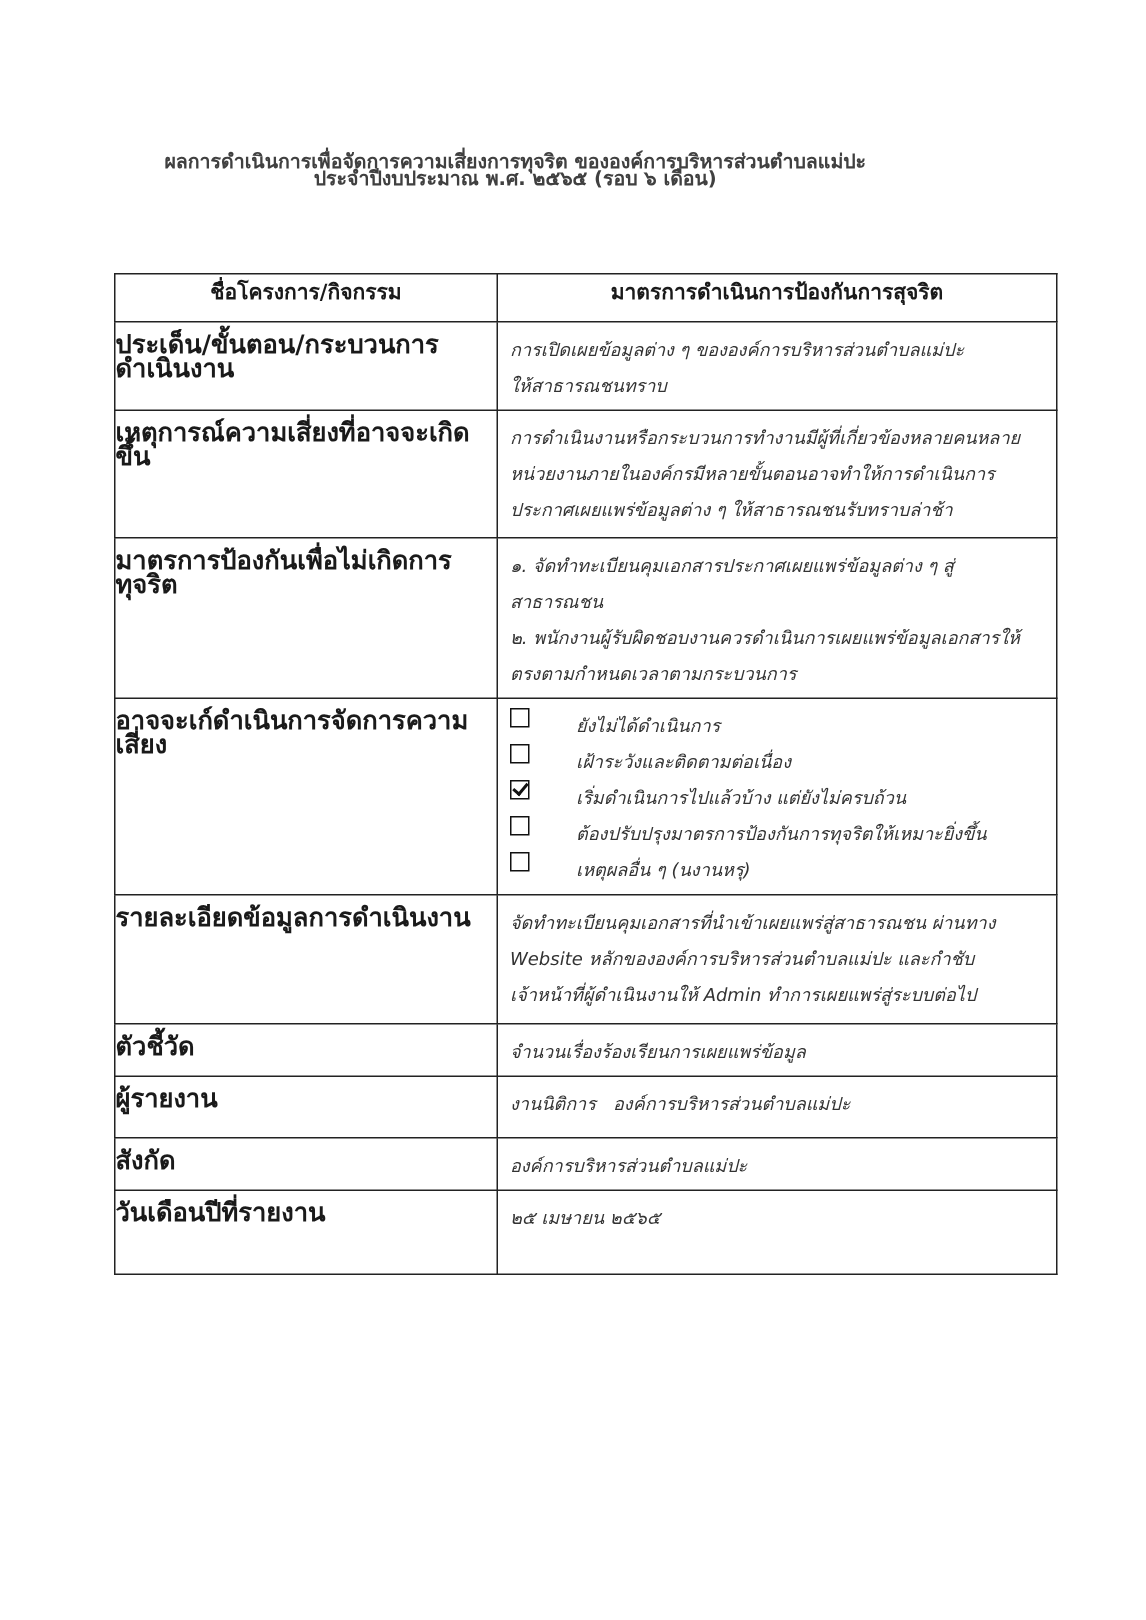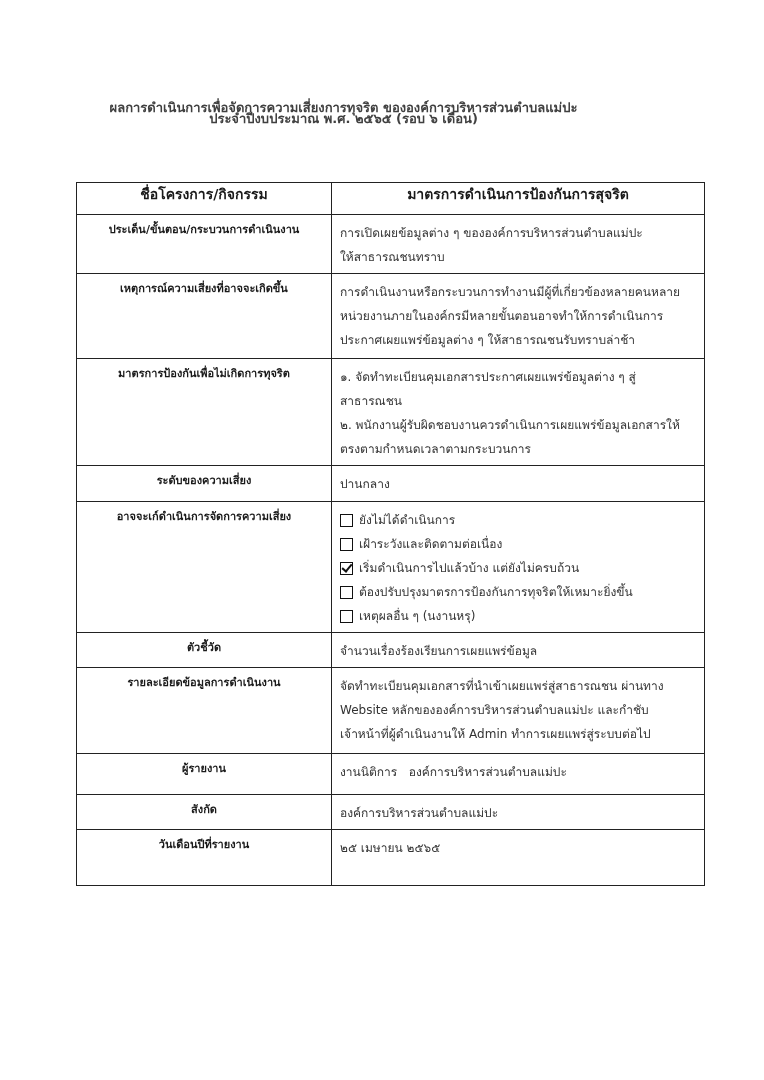--- a/index.html
+++ b/index.html
@@ -45,38 +45,39 @@
     col.c2 { width: 373px; }
 
     .hdr th {
       height: 31px;
       font-size: 14px;
       font-weight: bold;
       text-align: center;
       vertical-align: middle;
     }
     .lbl {
-      font-size: 11px;
+      font-size: 17px;
       font-weight: bold;
-      text-align: center;
+      text-align: left;
       padding-top: 7px !important;
       line-height: 16px;
     }
     .val {
       font-size: 12px;
       font-weight: normal;
       padding: 6px 6px 4px 8px !important;
       line-height: 24px;
       color: #333;
+      font-style: italic;
     }
     .val .line { display: block; }
     .chk-line {
       display: flex;
-      align-items: center;
       height: 24px;
+      gap: 25px;
     }
     .chk {
       width: 11px;
       height: 11px;
       border: 1.6px solid #111;
       margin-right: 6px;
       position: relative;
       flex: none;
     }
     .chk.checked::after {
@@ -128,26 +129,20 @@
   <tr style="height:100px">
     <td class="lbl">มาตรการป้องกันเพื่อไม่เกิดการทุจริต</td>
     <td class="val">
       <span class="line">๑. จัดทำทะเบียนคุมเอกสารประกาศเผยแพร่ข้อมูลต่าง ๆ สู่</span>
       <span class="line">สาธารณชน</span>
       <span class="line">๒. พนักงานผู้รับผิดชอบงานควรดำเนินการเผยแพร่ข้อมูลเอกสารให้</span>
       <span class="line">ตรงตามกำหนดเวลาตามกระบวนการ</span>
     </td>
   </tr>
 
-  <tr style="height:36px">
-    <td class="lbl">ระดับของความเสี่ยง</td>
-    <td class="val">
-      <span class="line">ปานกลาง</span>
-    </td>
-  </tr>
 
   <tr style="height:128px">
     <td class="lbl">อาจจะเก์ดำเนินการจัดการความเสี่ยง</td>
     <td class="val">
       <div class="chk-line">
         <span class="chk"></span>
         <span>ยังไม่ได้ดำเนินการ</span>
       </div>
       <div class="chk-line">
         <span class="chk"></span>
@@ -158,39 +153,39 @@
         <span>เริ่มดำเนินการไปแล้วบ้าง แต่ยังไม่ครบถ้วน</span>
       </div>
       <div class="chk-line">
         <span class="chk"></span>
         <span>ต้องปรับปรุงมาตรการป้องกันการทุจริตให้เหมาะยิ่งขึ้น</span>
       </div>
       <div class="chk-line">
         <span class="chk"></span>
         <span>เหตุผลอื่น ๆ (นงานหรุ)</span>
       </div>
-    </td>
-  </tr>
-
-  <tr style="height:34px">
-    <td class="lbl">ตัวชี้วัด</td>
-    <td class="val">
-      <span class="line">จำนวนเรื่องร้องเรียนการเผยแพร่ข้อมูล</span>
     </td>
   </tr>
 
   <tr style="height:86px">
     <td class="lbl">รายละเอียดข้อมูลการดำเนินงาน</td>
     <td class="val">
       <span class="line">จัดทำทะเบียนคุมเอกสารที่นำเข้าเผยแพร่สู่สาธารณชน ผ่านทาง</span>
       <span class="line">Website หลักขององค์การบริหารส่วนตำบลแม่ปะ และกำชับ</span>
       <span class="line">เจ้าหน้าที่ผู้ดำเนินงานให้ Admin ทำการเผยแพร่สู่ระบบต่อไป</span>
     </td>
   </tr>
 
+  <tr style="height:34px">
+    <td class="lbl">ตัวชี้วัด</td>
+    <td class="val">
+      <span class="line">จำนวนเรื่องร้องเรียนการเผยแพร่ข้อมูล</span>
+    </td>
+  </tr>
+
 
   <tr style="height:41px">
     <td class="lbl">ผู้รายงาน</td>
     <td class="val">
       <span class="line" style="white-space:pre">งานนิติการ   องค์การบริหารส่วนตำบลแม่ปะ</span>
     </td>
   </tr>
 
   <tr style="height:35px">
     <td class="lbl">สังกัด</td>

